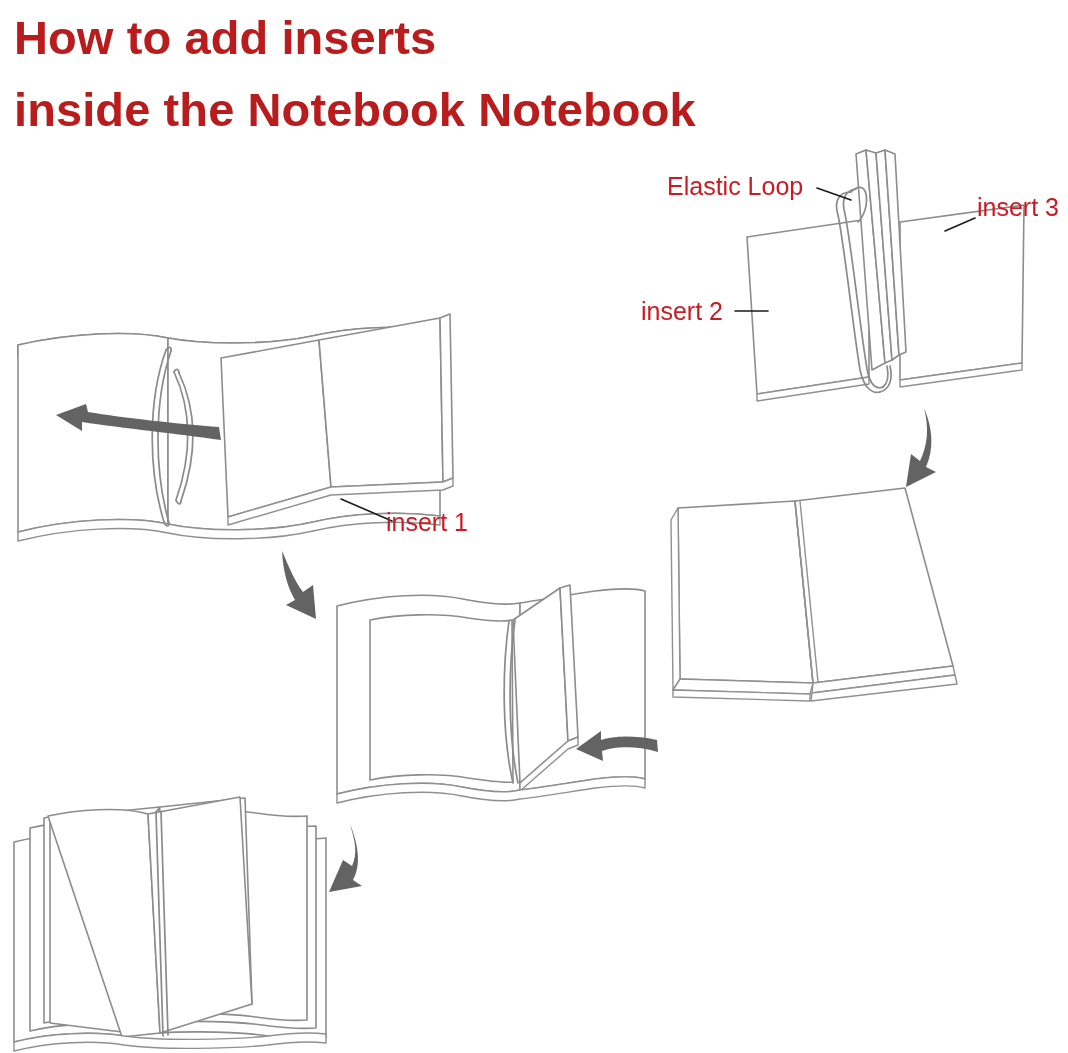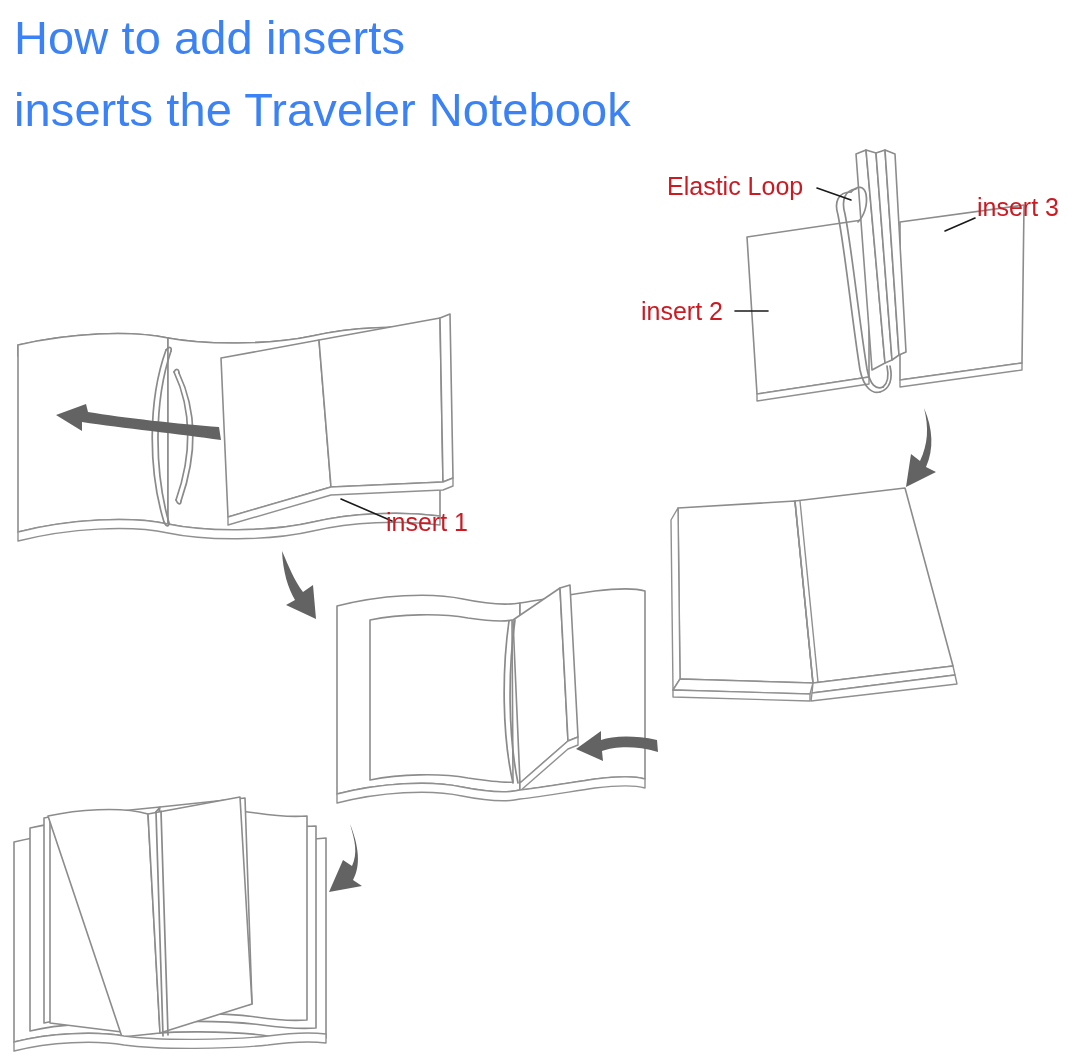--- a/index.html
+++ b/index.html
@@ -20,24 +20,24 @@
     width: 1068px;
     height: 1053px;
   }
   .title-block {
     position: absolute;
     left: 14px;
     top: 2px;
     width: 900px;
   }
   .title-line {
-    color: #3b82f6;
+    color: #b91c1c;
     font-size: 47px;
     line-height: 72px;
-    font-weight: 400;
+    font-weight: 700;
     letter-spacing: 0.1px;
     white-space: nowrap;
   }
   svg.art {
     position: absolute;
     left: 0;
     top: 0;
     width: 1068px;
     height: 1053px;
     overflow: visible;
@@ -79,21 +79,21 @@
     stroke-linecap: round;
   }
 </style>
 </head>
 <body>
 
 <div id="stage">
 
   <div class="title-block">
     <div class="title-line">How to add inserts</div>
-    <div class="title-line">inserts the Traveler Notebook</div>
+    <div class="title-line">inside the Notebook Notebook</div>
   </div>
 
   <svg class="art" viewBox="0 0 1068 1053">
 
     <g>
 
       <path class="paper" d="M 18 345 C 70 333 130 330 168 338 C 205 345 270 345 312 336
                C 352 327 400 325 440 330
                L 440 340
                C 400 335 352 337 313 346

